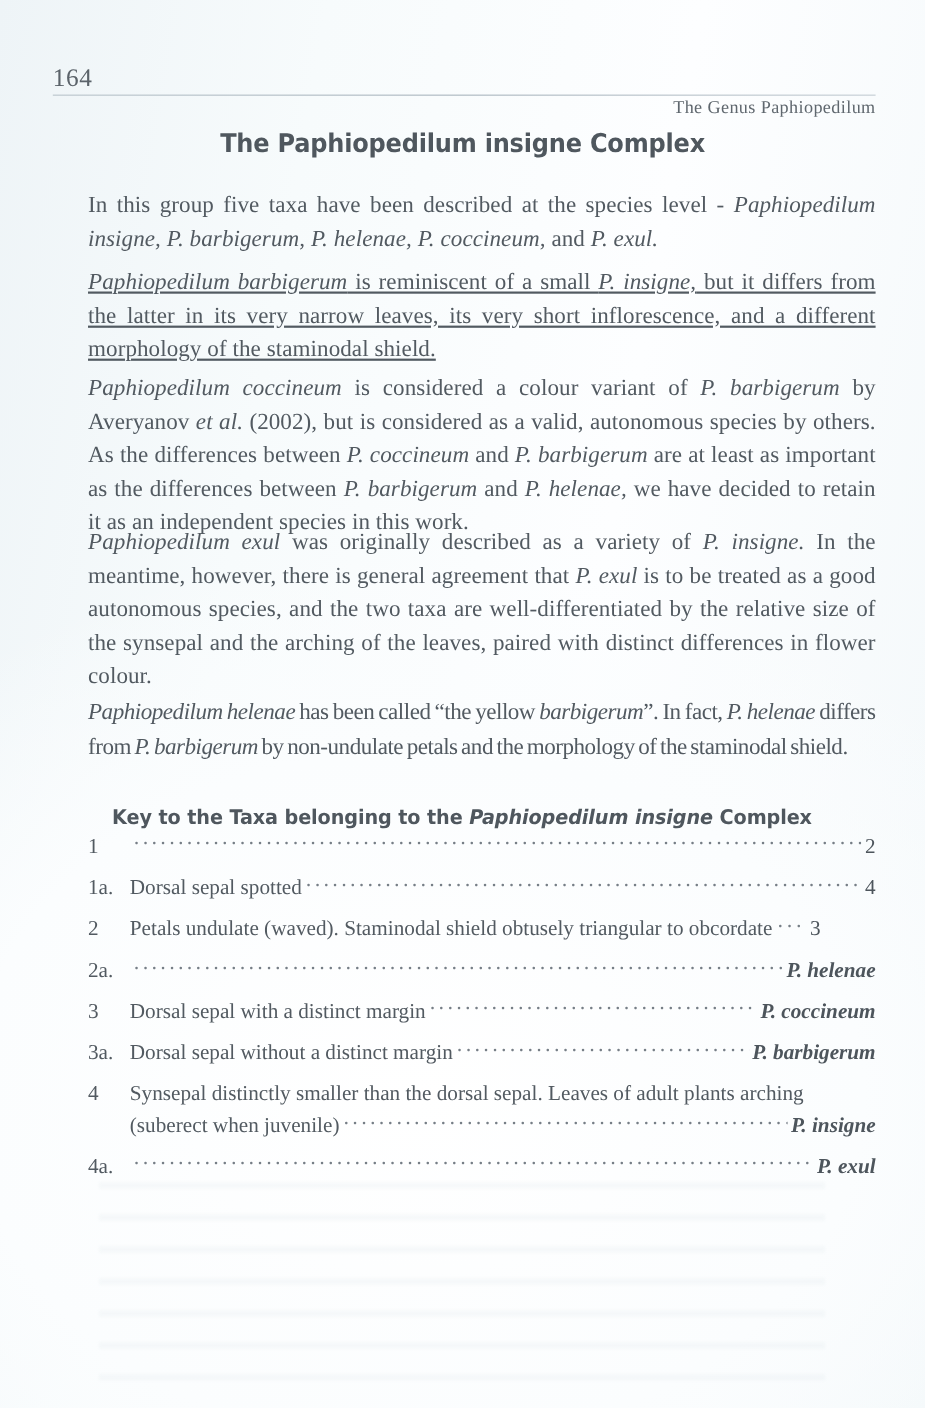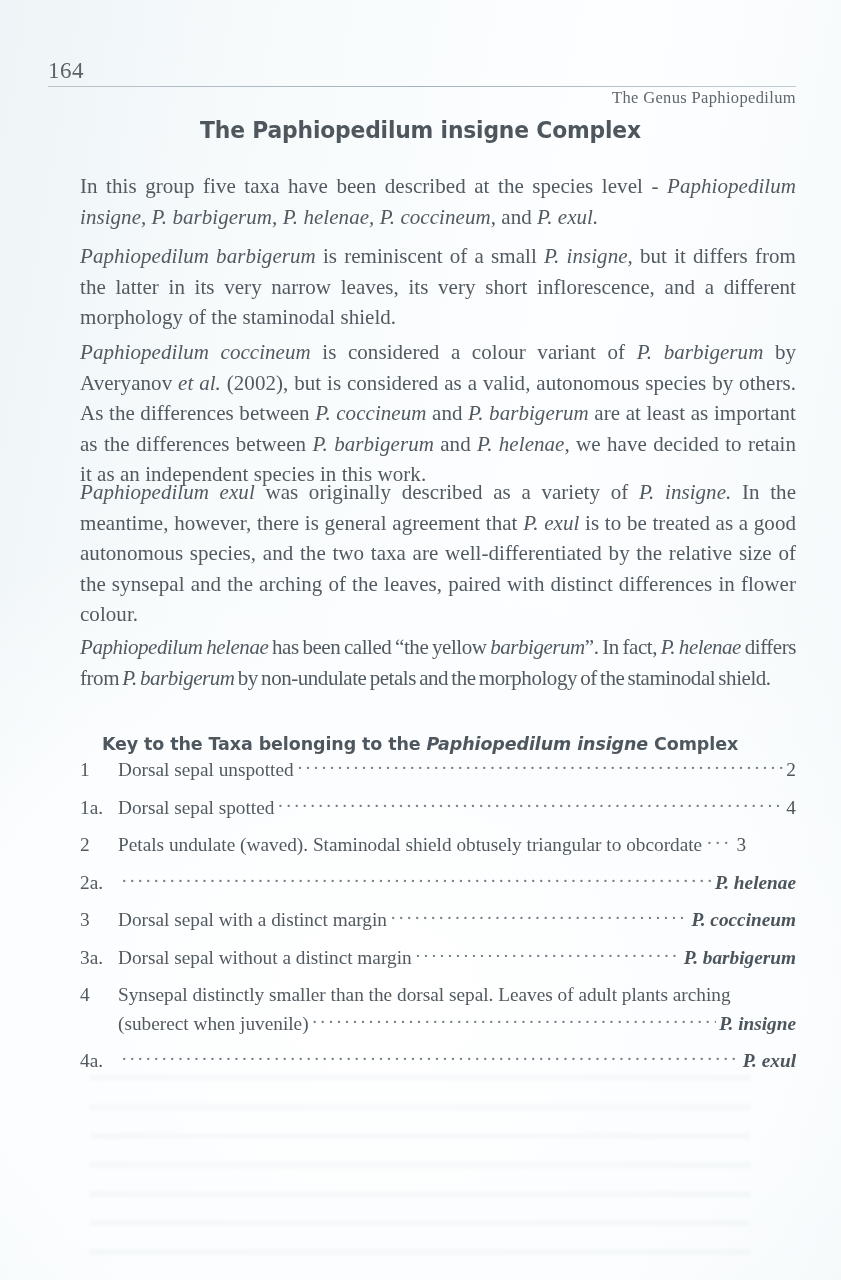--- a/index.html
+++ b/index.html
@@ -196,36 +196,35 @@
     <span class="folio">164</span>
     <span class="runhead-title">The Genus Paphiopedilum</span>
   </div>
   <div class="rule"></div>
 
   <h1 class="maintitle">The Paphiopedilum insigne Complex</h1>
 
   <div class="content">
     <div id="paragraphs">
         <p class="para" style="top: 150px;">In this group five taxa have been described at the species level - <i>Paphiopedilum insigne, P. barbigerum, P. helenae, P. coccineum,</i> and <i>P. exul.</i></p>
-        <p class="para" style="top: 220px;"><i>Paphiopedilum barbigerum</i> is reminiscent of a small <i>P. insigne,</i> but it differs from the latter in its very narrow leaves, its very short inflorescence, and a different morphology of the staminodal shield.</p>
+        <p class="para" style="top: 220px; text-decoration: underline;"><i>Paphiopedilum barbigerum</i> is reminiscent of a small <i>P. insigne,</i> but it differs from the latter in its very narrow leaves, its very short inflorescence, and a different morphology of the staminodal shield.</p>
         <p class="para" style="top: 316px;"><i>Paphiopedilum coccineum</i> is considered a colour variant of <i>P. barbigerum</i> by Averyanov <i>et al.</i> (2002), but is considered as a valid, autonomous species by others. As the differences between <i>P. coccineum</i> and <i>P. barbigerum</i> are at least as important as the differences between <i>P. barbigerum</i> and <i>P. helenae,</i> we have decided to retain it as an independent species in this work.</p>
         <p class="para" style="top: 456px;"><i>Paphiopedilum exul</i> was originally described as a variety of <i>P. insigne.</i> In the meantime, however, there is general agreement that <i>P. exul</i> is to be treated as a good autonomous species, and the two taxa are well-differentiated by the relative size of the synsepal and the arching of the leaves, paired with distinct differences in flower colour.</p>
         <p class="para tight" style="top: 611px;"><i>Paphiopedilum helenae</i> has been called “the yellow <i>barbigerum</i>”. In fact, <i>P. helenae</i> differs from <i>P. barbigerum</i> by non-undulate petals and the morphology of the staminodal shield.</p>
       </div>
   </div>
 
   <h2 class="keyhead" style="left:50px;width:740px;">Key to the Taxa belonging to the <i>Paphiopedilum insigne</i> Complex</h2>
 
   <div class="content">
     <div class="keylist" id="keylist">
         <div class="keyrow">
           <span class="keynum">1</span>
           <span class="keybody">
             <span class="keyline">
-              <span class="keytext">Dorsal sepal unspotted</span>
               <span class="leader">····························································································································································································································</span>
               <span class="keyresult plain">2</span>
             </span>
           </span>
         </div>
         <div class="keyrow">
           <span class="keynum">1a.</span>
           <span class="keybody">
             <span class="keyline">
               <span class="keytext">Dorsal sepal spotted</span>

